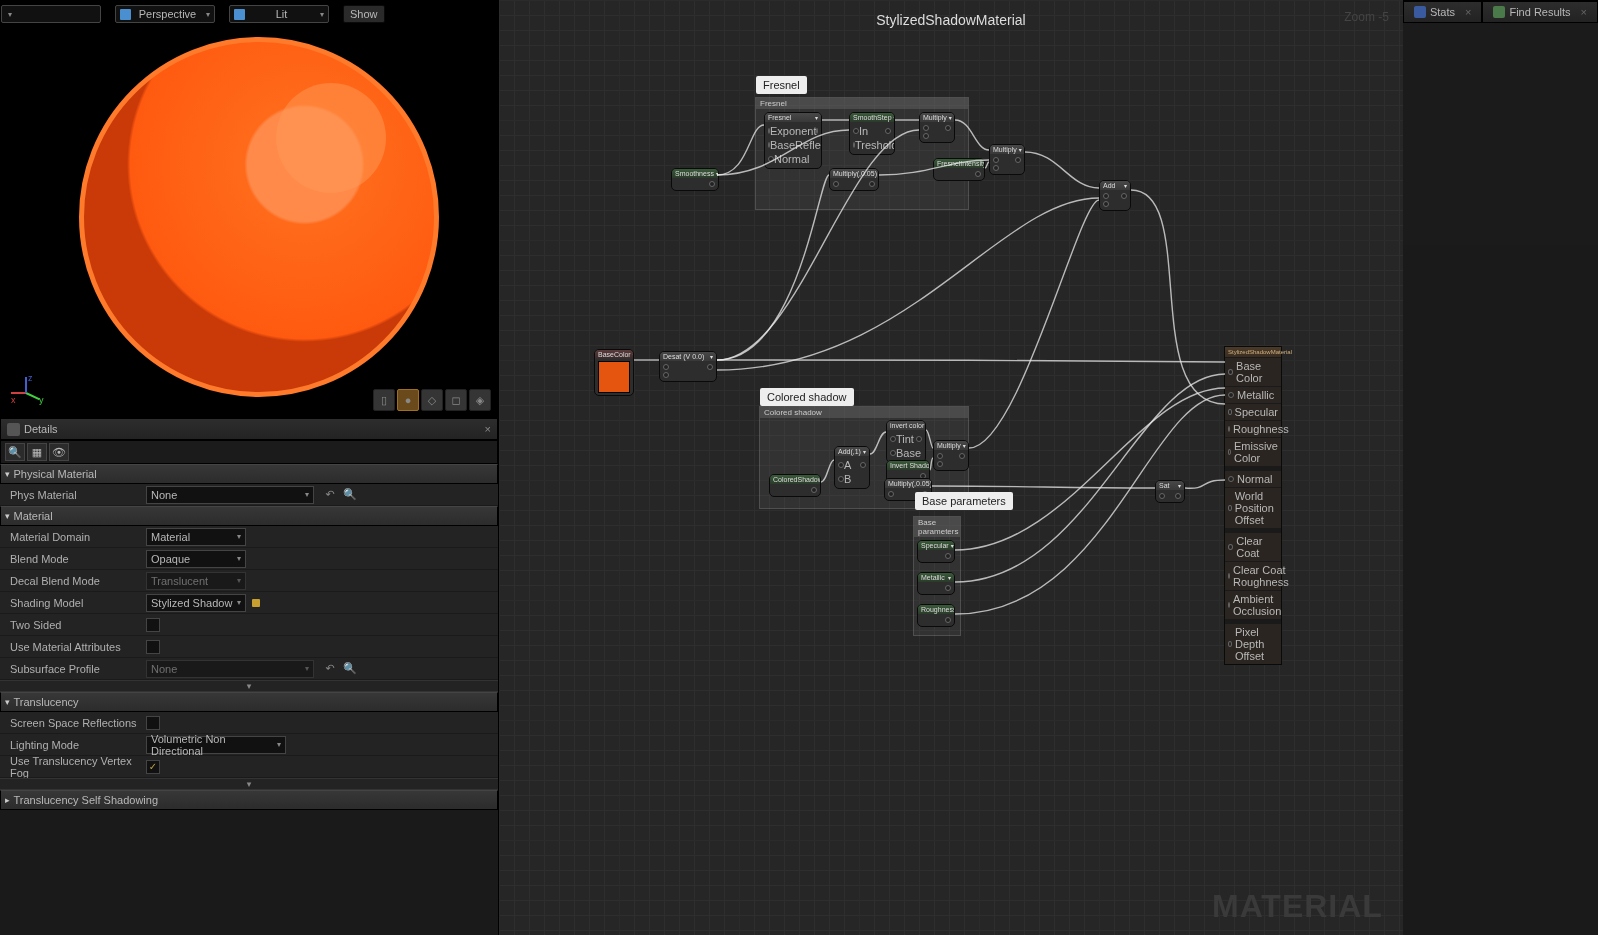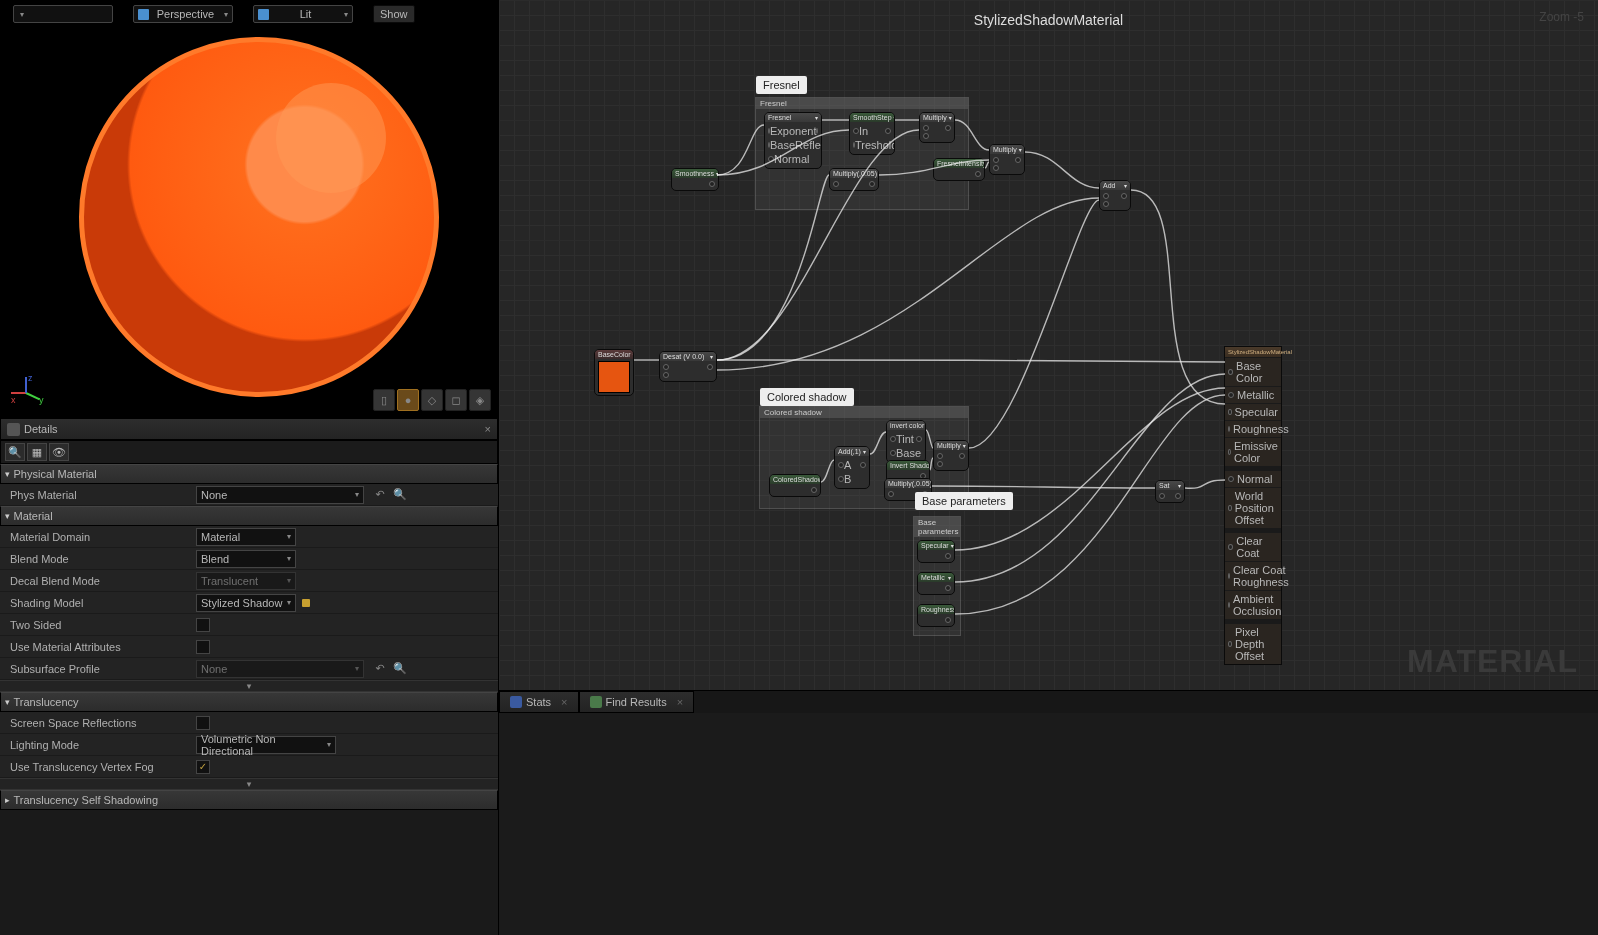--- a/index.html
+++ b/index.html
@@ -1,19 +1,19 @@
 <!DOCTYPE html>
 <html><head>
 <meta charset="utf-8">
 <style>
 *{margin:0;padding:0;box-sizing:border-box;font-family:"Segoe UI",Tahoma,sans-serif;font-size:11px;color:#b8b8b8}
 body{background:#1a1a1a;width:1598px;height:935px;overflow:hidden;display:flex}
 .left-pane{width:498px;height:935px;display:flex;flex-direction:column;background:#1a1a1a}
 .viewport{width:498px;height:418px;background:#000;position:relative;border:1px solid #000}
-.viewport-toolbar{position:absolute;top:4px;left:12px;display:flex;gap:20px}
+.viewport-toolbar{position:absolute;top:4px;left:0;display:flex;gap:14px}
 .vtb-btn{background:#2a2a2a;border:1px solid #0a0a0a;padding:2px 6px;display:flex;align-items:center;gap:3px;border-radius:2px;cursor:pointer}
 .vtb-btn.dropdown::after{content:"▾";font-size:8px;margin-left:2px}
 .cube-icon{width:11px;height:11px;background:#4a90d0;display:inline-block;border-radius:1px}
 .sphere-big{position:absolute;width:360px;height:360px;border-radius:50%;left:78px;top:36px;background:radial-gradient(circle at 63% 35%, #ff8a4a 0%, #ff8a4a 18%, #ff6a1a 19%, #ff5a10 55%, #c93a08 56%, #c93a08 100%);border:5px solid #ff7a2a}
 .hl{position:absolute;width:110px;height:110px;border-radius:50%;background:#ff9a55;opacity:.5;left:275px;top:82px}
 .gizmo{position:absolute;left:10px;bottom:10px;width:30px;height:30px}
 .gizmo .x{position:absolute;left:0;top:15px;width:15px;height:2px;background:#d04040}
 .gizmo .y{position:absolute;left:15px;top:15px;width:15px;height:2px;background:#40d040;transform:rotate(25deg);transform-origin:left}
 .gizmo .z{position:absolute;left:14px;top:0;width:2px;height:16px;background:#4060d0}
 .gizmo-lbl-x{position:absolute;left:0;top:18px;color:#d04040;font-size:9px}
@@ -25,35 +25,35 @@
 .details-header{background:linear-gradient(#2d2d2d,#232323);height:22px;display:flex;align-items:center;padding:0 6px;border:1px solid #000}
 .details-header .icon{width:13px;height:13px;background:#555;border-radius:2px;margin-right:4px;display:inline-block}
 .details-header .close{margin-left:auto;color:#888;cursor:pointer}
 .search-row{height:24px;background:#1b1b1b;display:flex;align-items:center;padding:2px 4px;gap:2px;border:1px solid #000}
 .search-input{flex:1;background:#111;border:1px solid #333;height:18px;padding:0 5px;color:#999}
 .search-row .s-btn{width:20px;height:18px;background:#2b2b2b;border:1px solid #444;display:flex;align-items:center;justify-content:center;cursor:pointer}
 .section-header{background:linear-gradient(#373737,#2c2c2c);height:20px;display:flex;align-items:center;padding:0 4px;border:1px solid #000;border-top:1px solid #444}
 .section-header::before{content:"▾";font-size:9px;margin-right:4px;color:#ccc}
 .section-header.collapsed::before{content:"▸"}
 .prop-row{height:22px;display:flex;align-items:center;padding:2px 10px;background:#232323;border-bottom:1px solid #1a1a1a}
-.prop-row .label{width:186px;color:#b0b0b0;font-size:11px}
+.prop-row .label{width:136px;color:#b0b0b0;font-size:11px}
 .dropdown{background:#111;border:1px solid #444;height:18px;width:100px;padding:0 4px;display:flex;align-items:center;justify-content:space-between;cursor:pointer}
 .dropdown.wide{width:140px}
 .dropdown.wider{width:168px}
 .dropdown::after{content:"▾";font-size:8px;color:#888}
 .dropdown.disabled{opacity:.5}
 .checkbox{width:14px;height:14px;background:#111;border:1px solid #444;display:flex;align-items:center;justify-content:center;cursor:pointer}
 .checkbox.checked::after{content:"✓";color:#c0a040;font-size:10px}
 .num-field{background:#111;border:1px solid #444;width:100px;height:18px;padding:0 4px;color:#ccc}
 .revert-row{display:flex;gap:4px;margin-left:8px}
 .r-btn{width:16px;height:16px;display:flex;align-items:center;justify-content:center;color:#888;cursor:pointer}
 .modified-marker{width:8px;height:8px;background:#c8a030;border-radius:1px;margin-left:6px}
 .expand-more{height:12px;background:#232323;display:flex;justify-content:center;align-items:center;border-top:1px solid #333;border-bottom:1px solid #333}
 .expand-more::after{content:"▾";font-size:9px;color:#888}
-.right-pane{flex:1;height:935px;display:flex;flex-direction:column;border-left:1px solid #000}
+.right-pane{flex:1;height:935px;display:flex;flex-direction:row;border-left:1px solid #000}
 .graph{flex:1;position:relative;background:#262626;background-image:linear-gradient(#2b2b2b 1px,transparent 1px),linear-gradient(90deg,#2b2b2b 1px,transparent 1px),linear-gradient(#2e2e2e 1px,transparent 1px),linear-gradient(90deg,#2e2e2e 1px,transparent 1px);background-size:120px 120px,120px 120px,15px 15px,15px 15px;overflow:hidden}
 .graph-title{position:absolute;left:50%;transform:translateX(-50%);top:12px;color:#ddd;font-size:14px}
 .zoom-lbl{position:absolute;right:14px;top:10px;color:#444;font-size:12px}
 .watermark{position:absolute;right:20px;bottom:10px;color:#3a3a3a;font-size:32px;font-weight:bold;letter-spacing:1px}
 .comment-box{position:absolute;background:rgba(120,120,120,.15);border:1px solid rgba(150,150,150,.3)}
 .comment-box .hdr{background:rgba(110,110,110,.4);padding:1px 4px;font-size:8px;color:#ccc}
 .tooltip{position:absolute;background:#eee;color:#222;padding:3px 7px;border-radius:2px;font-size:11px;z-index:10}
 .node{position:absolute;background:#2d2d2d;border:1px solid #0a0a0a;border-radius:5px;overflow:hidden}
 .node .nh{background:linear-gradient(#3a5a3a,#2a3a2a);padding:1px 3px;font-size:7px;color:#ddd;display:flex;align-items:center;justify-content:space-between;white-space:nowrap}
 .node .nh.gray{background:linear-gradient(#484848,#383838)}
@@ -153,21 +153,21 @@
     </div>
   <div class="prop-row">
       <span class="label">Material Domain</span>
       <div class="dropdown">
         <span>Material</span>
       </div>
     </div>
   <div class="prop-row">
       <span class="label">Blend Mode</span>
       <div class="dropdown">
-        <span>Blend</span>
+        <span>Opaque</span>
       </div>
     </div>
   <div class="prop-row">
       <span class="label">Decal Blend Mode</span>
       <div class="dropdown disabled">
         <span>Translucent</span>
       </div>
     </div>
   <div class="prop-row">
       <span class="label">Shading Model</span>

